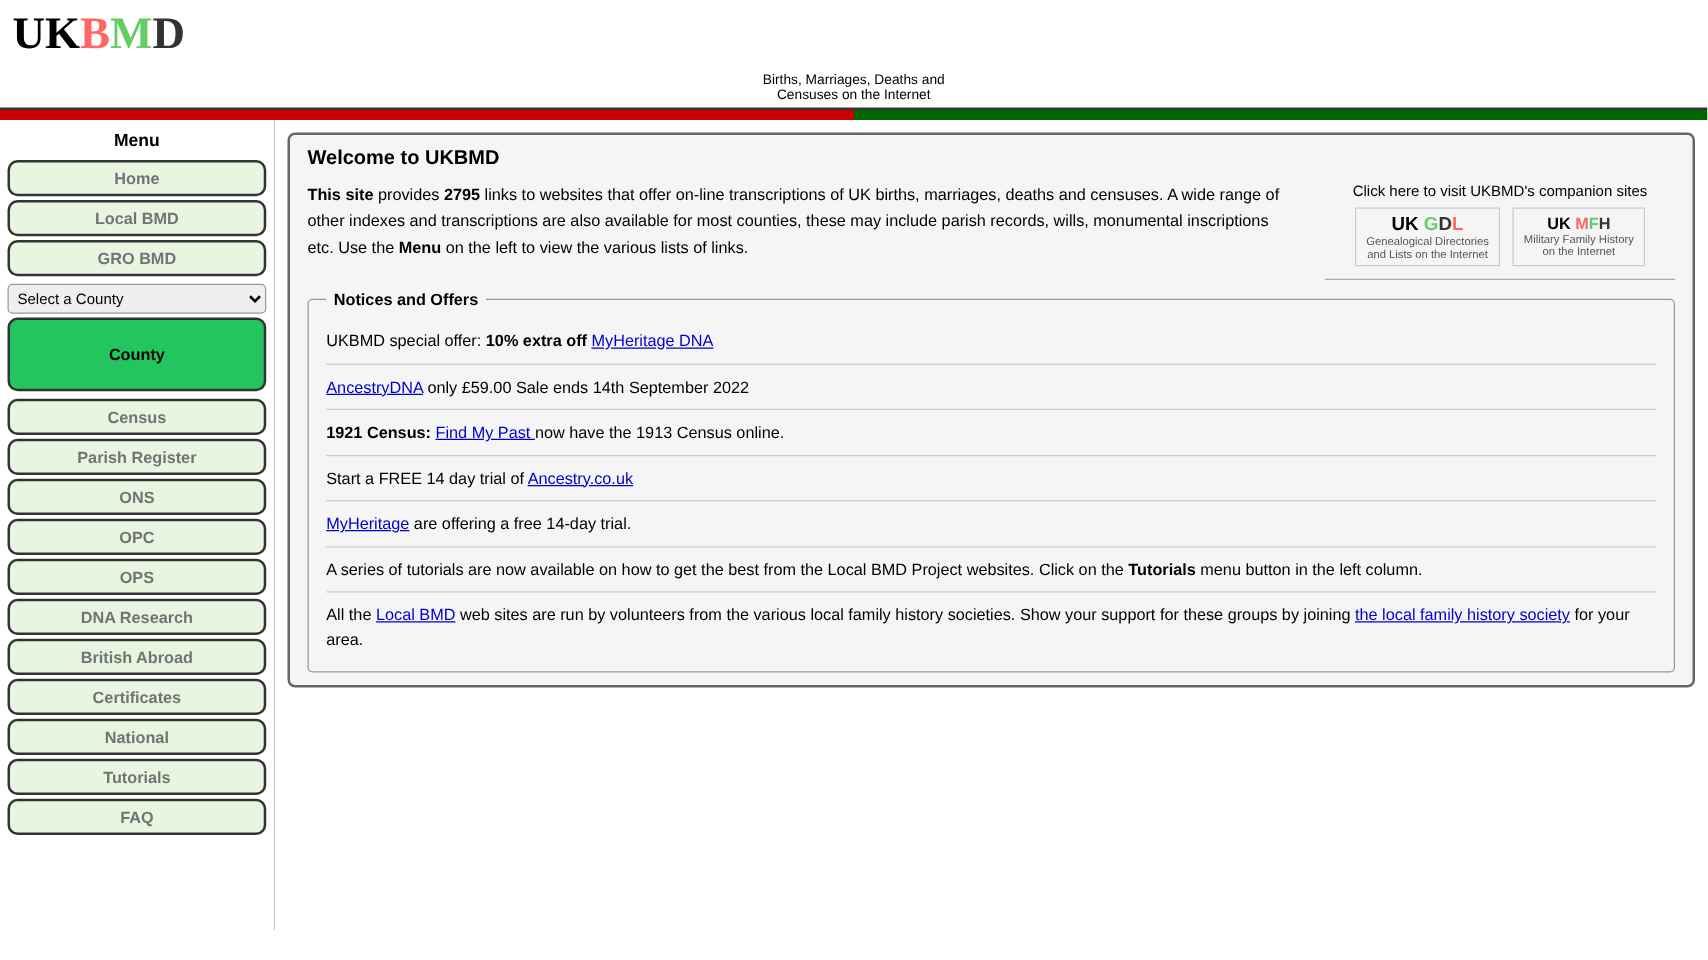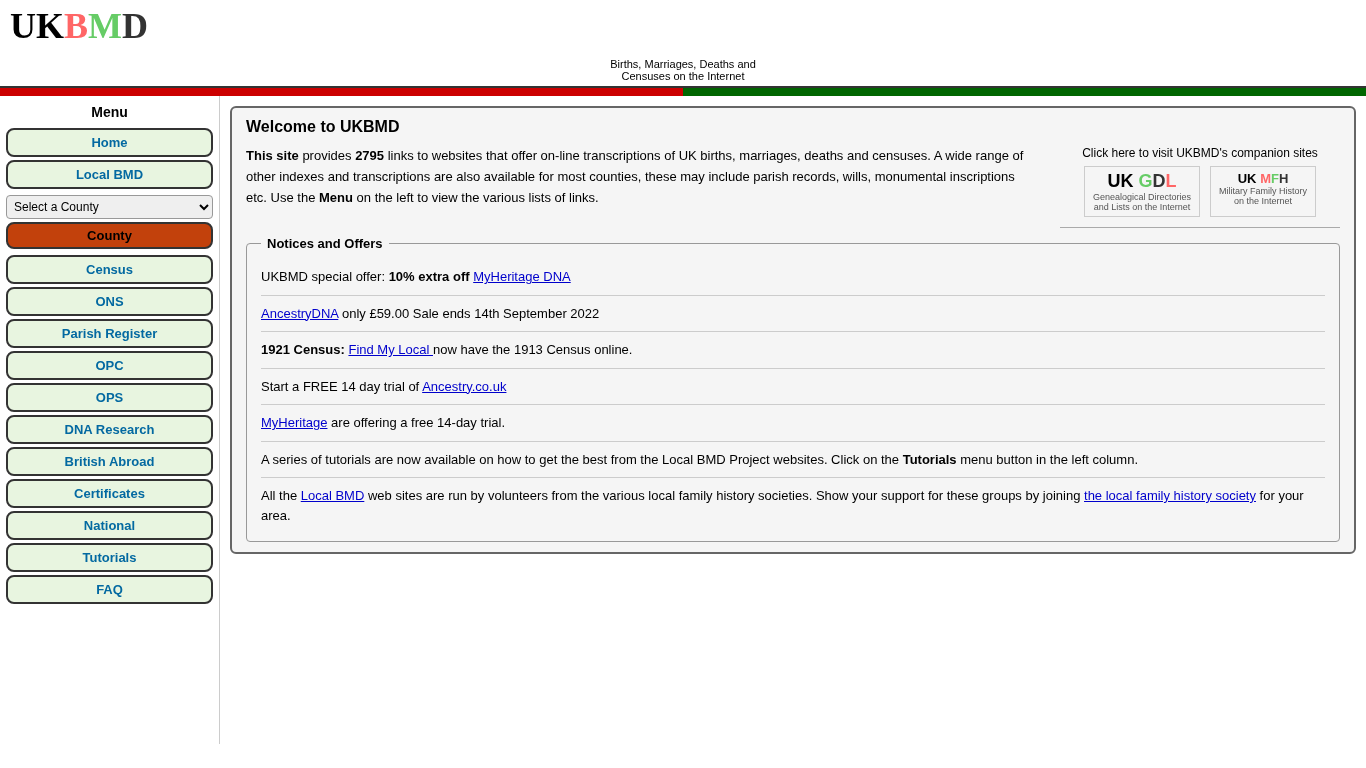--- a/index.html
+++ b/index.html
@@ -29,37 +29,37 @@
       width: 100%;
       margin: 3px 0;
       padding: 5px 4px;
       background: #e8f5e0;
       border: 2px solid #333;
       border-radius: 8px;
       font-size: 13px;
       font-weight: bold;
       text-align: center;
       cursor: pointer;
-      color: #0369a1;
+      color: #737373;
     }
 
     #county-select-area { margin: 6px 0; }
     #county-select-area select {
       width: 100%;
       padding: 3px;
       border: 1px solid #999;
       border-radius: 4px;
       font-size: 12px;
       margin-bottom: 3px;
     }
     #county-btn {
       display: block;
       width: 100%;
-      padding: 4px;
-      background: #c2410c;
+      padding: 20px;
+      background: #22c55e;
       border: 2px solid #333;
       border-radius: 8px;
       font-weight: bold;
       font-size: 13px;
       cursor: pointer;
     }
 
     
     #content-area { flex: 1; padding: 10px; }
 
@@ -119,31 +119,32 @@
 
 <div id="color-bar"></div>
 
 <div id="main-layout">
 
   <div id="sidebar">
     <div id="sidebar-title">Menu</div>
 
     <button class="menu-btn">Home</button>
     <button class="menu-btn">Local BMD</button>
+    <button class="menu-btn">GRO BMD</button>
 
     <div id="county-select-area">
       <select>
         <option>Select a County</option>
       </select>
       <button id="county-btn">County</button>
     </div>
 
     <button class="menu-btn">Census</button>
+    <button class="menu-btn">Parish Register</button>
     <button class="menu-btn">ONS</button>
-    <button class="menu-btn">Parish Register</button>
     <button class="menu-btn">OPC</button>
     <button class="menu-btn">OPS</button>
     <button class="menu-btn">DNA Research</button>
     <button class="menu-btn">British Abroad</button>
     <button class="menu-btn">Certificates</button>
     <button class="menu-btn">National</button>
     <button class="menu-btn">Tutorials</button>
     <button class="menu-btn">FAQ</button>
   </div>
 
@@ -161,21 +162,21 @@
             <span> links to websites that offer on-line transcriptions of UK births, marriages, deaths and censuses. A wide range of other indexes and transcriptions are also available for most counties, these may include parish records, wills, monumental inscriptions etc. Use the </span>
             <strong>Menu</strong>
             <span> on the left to view the various lists of links.</span>
           </p>
         </div>
 
         <div id="companion-box">
           <p>Click here to visit UKBMD's companion sites</p>
           <div class="companion-logos">
             <div style="cursor:pointer; border:1px solid #ccc; padding:4px 8px; text-align:center;">
-              <div style="font-size:18px; font-weight:bold;">
+              <div style="font-size:15px; font-weight:bold;">
                 <span style="color:#000;">UK </span><span style="color:#66cc66;">G</span><span style="color:#333;">D</span><span style="color:#ff6666;">L</span>
               </div>
               <div style="font-size:9px; color:#555;">Genealogical Directories</div>
               <div style="font-size:9px; color:#555;">and Lists on the Internet</div>
             </div>
             <div style="cursor:pointer; border:1px solid #ccc; padding:4px 8px; text-align:center;">
               <div style="font-size:13px; font-weight:bold;">
                 <span style="color:#000;">UK </span><span style="color:#ff6666;">M</span><span style="color:#66cc66;">F</span><span style="color:#333;">H</span>
               </div>
               <div style="font-size:9px; color:#555;">Military Family History</div>
@@ -195,21 +196,21 @@
           <a> MyHeritage DNA</a>
         </div>
 
         <div class="notice-item">
           <a>AncestryDNA</a>
           <span> only £59.00 Sale ends 14th September 2022</span>
         </div>
 
         <div class="notice-item">
           <strong>1921 Census: </strong>
-          <a>Find My Local </a>
+          <a>Find My Past </a>
           <span>now have the 1913 Census online.</span>
         </div>
 
         <div class="notice-item">
           <span>Start a FREE 14 day trial of </span>
           <a>Ancestry.co.uk</a>
         </div>
 
         <div class="notice-item">
           <a>MyHeritage</a>

